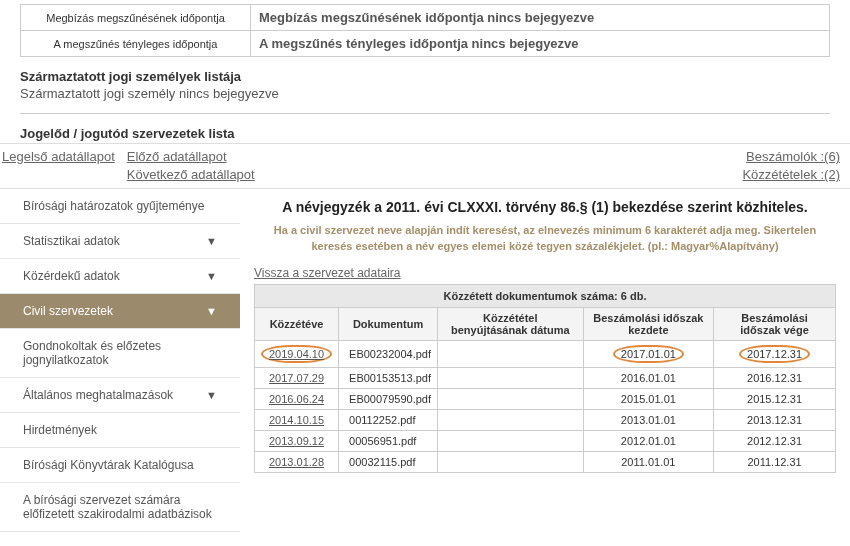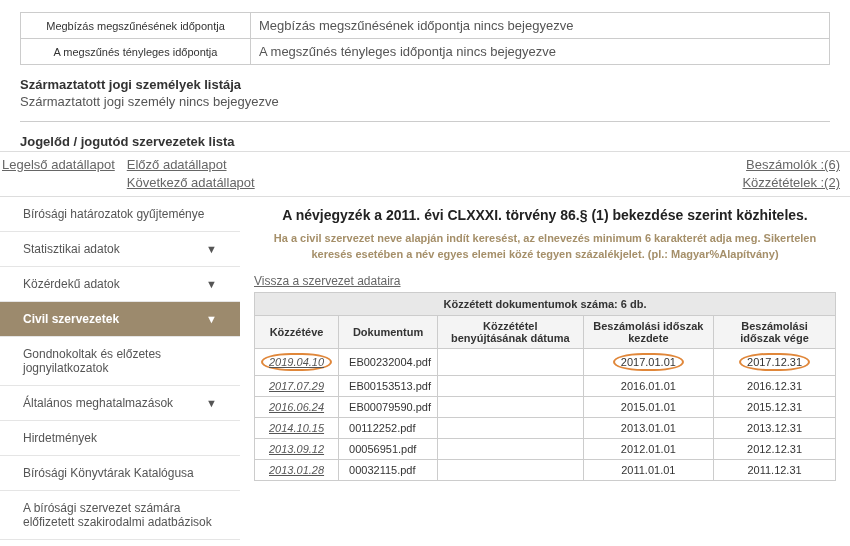--- a/index.html
+++ b/index.html
@@ -1,50 +1,50 @@
 <!DOCTYPE html>
 <html><head>
 <meta charset="utf-8">
 <style>
 * { box-sizing: border-box; margin: 0; padding: 0; }
 body { font-family: Arial, Helvetica, sans-serif; font-size: 12px; color: #333; background: #fff; width: 850px; }
 
-.top-table { margin: 12px 20px 10px 20px; border-collapse: collapse; width: calc(100% - 40px); }
+.top-table { margin: 4px 20px 10px 20px; border-collapse: collapse; width: calc(100% - 40px); }
 .top-table td { border: 1px solid #ccc; padding: 5px 8px; vertical-align: middle; }
 .top-table td:first-child { width: 230px; text-align: center; font-size: 11px; }
-.top-table td:last-child { color: #555; font-size: 13px; }
+.top-table td:last-child { color: #555; font-size: 13px; font-weight: bold; }
 
 .section-h { margin: 12px 20px 2px 20px; font-weight: bold; font-size: 13px; color: #333; }
 .section-s { margin: 0 20px 12px 20px; font-size: 13px; color: #555; }
 
 .divider { border-top: 1px solid #ccc; margin: 8px 20px; }
 
 .navrow { display: flex; justify-content: space-between; padding: 4px 10px 4px 2px; font-size: 13px; border-top: 1px solid #ddd; }
 .navleft, .navright { display: flex; flex-direction: column; }
 .navleft { flex-direction: row; gap: 12px; }
 .navcol { display: flex; flex-direction: column; }
 .navlink { color: #666; text-decoration: underline; cursor: pointer; line-height: 1.4; }
 .navright { align-items: flex-end; }
 
 .layout { display: flex; border-top: 1px solid #ddd; }
 .sidebar { width: 240px; flex-shrink: 0; }
 .side-item { display: flex; justify-content: space-between; align-items: center; padding: 10px 23px; border-bottom: 1px solid #e5e5e5; color: #555; cursor: pointer; font-size: 12px; }
 .side-item .arrow { font-size: 11px; }
-.side-item.active { background: #9c8a6d; color: #fff; font-weight: bold; gap: 25px; }
+.side-item.active { background: #9c8a6d; color: #fff; font-weight: normal; gap: 25px; }
 
 .main { flex: 1; padding: 10px 14px 10px 14px; }
 .title { text-align: center; font-weight: bold; font-size: 14px; margin-bottom: 8px; color: #222; }
 .note { text-align: center; font-size: 11px; color: #a58f69; font-weight: bold; margin-bottom: 12px; line-height: 1.4; }
 .backlink { color: #666; text-decoration: underline; font-size: 12px; cursor: pointer; display: inline-block; margin-bottom: 4px; }
 
 .doc-table { width: 100%; border-collapse: collapse; font-size: 11px; }
 .doc-table th, .doc-table td { border: 1px solid #ccc; padding: 4px 6px; text-align: center; }
 .doc-table .caption { background: #e8e8e8; font-weight: bold; text-align: center; padding: 5px; }
 .doc-table th { background: #f4f4f4; font-weight: bold; }
-.doc-table td a { color: #555; text-decoration: underline; cursor: pointer; font-style: italic; }
+.doc-table td a { color: #555; text-decoration: underline; cursor: pointer; }
 .doc-table td:nth-child(2) { text-align: left; padding-left: 10px; }
 
 .circ { display: inline-block; border: 2px solid #e0873a; border-radius: 50% / 60%; padding: 1px 6px; }
 </style>
 </head>
 <body>
 
 <table class="top-table">
   <tbody>
       <tr>

